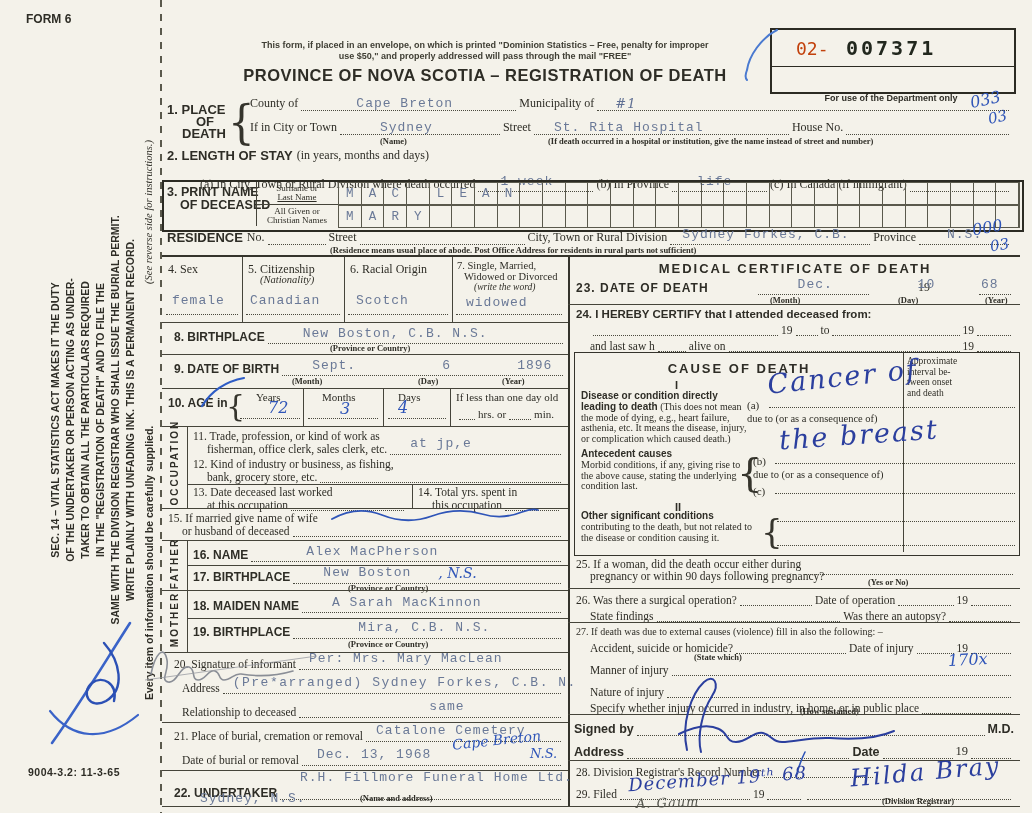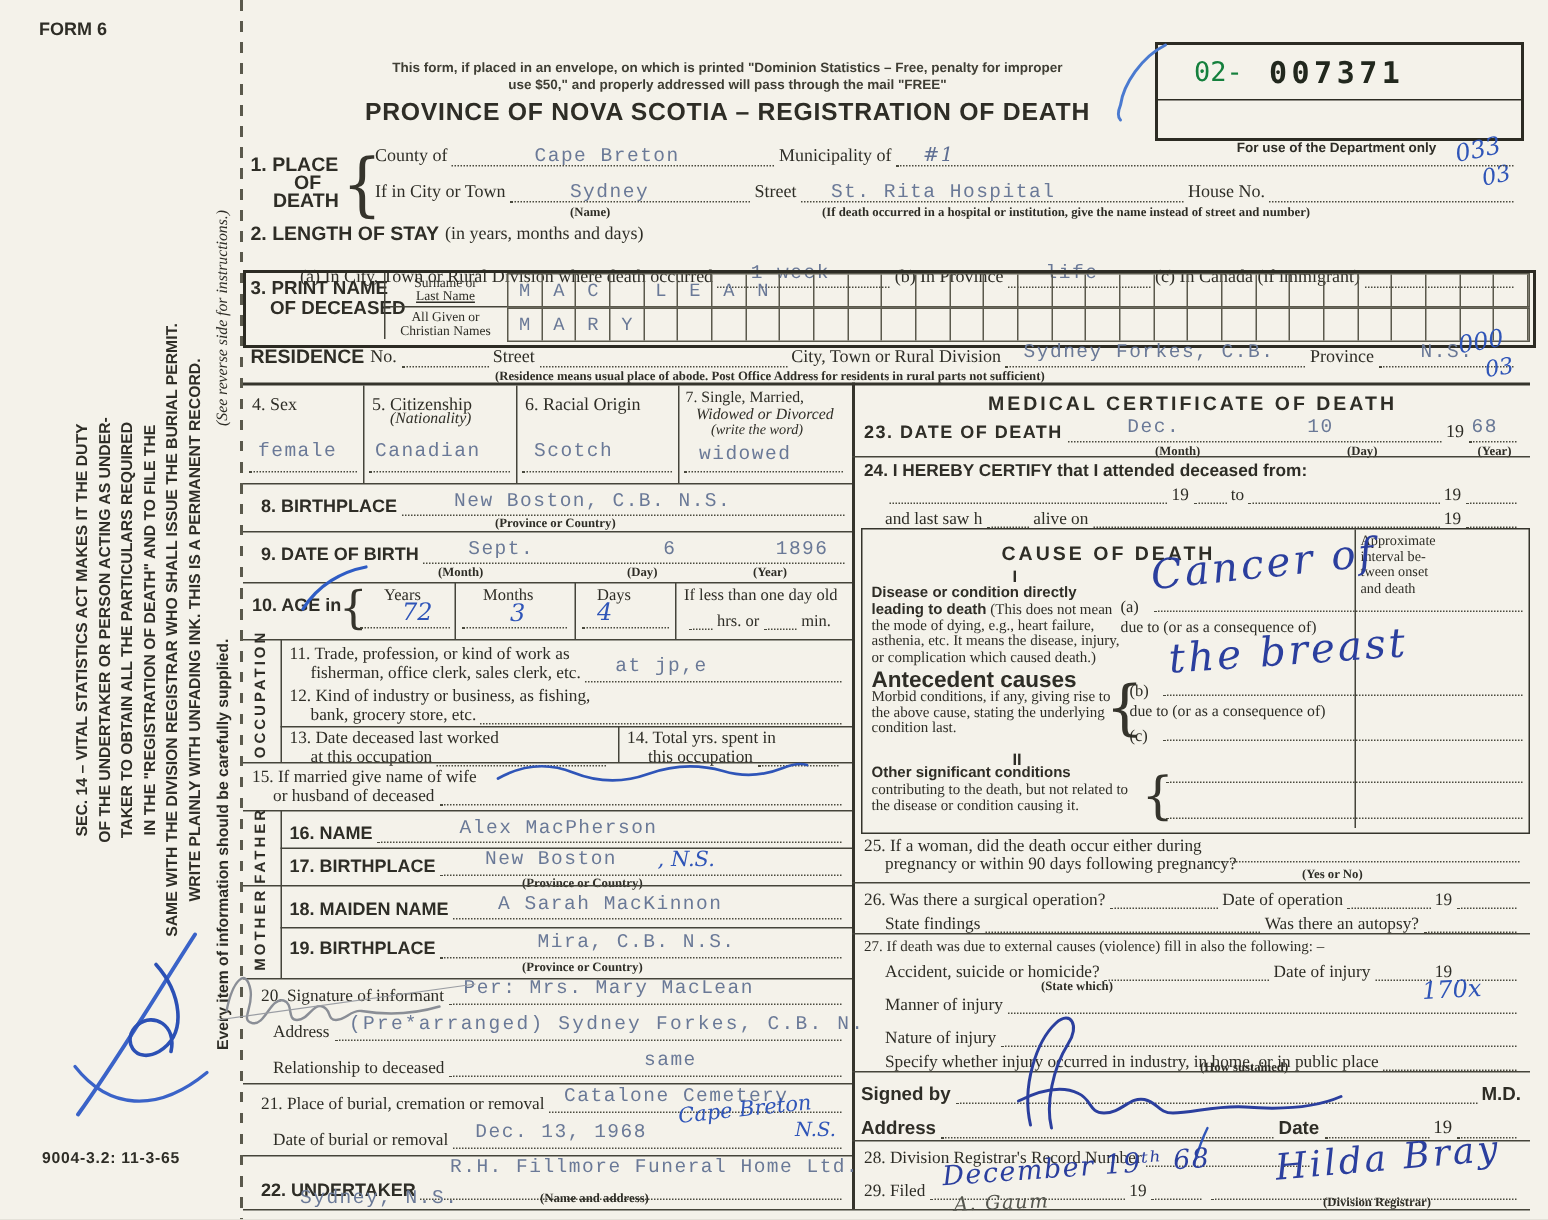--- a/index.html
+++ b/index.html
@@ -60,21 +60,21 @@
   </svg>
 
   <div class="abs" style="left:160px;top:0;width:2px;height:813px;background:repeating-linear-gradient(#5a594c 0 7px,transparent 7px 14px);"></div>
 
   <div class="abs h" style="left:195px;top:40px;width:580px;text-align:center;font-size:9px;color:#3f3e34;">This form, if placed in an envelope, on which is printed "Dominion Statistics – Free, penalty for improper</div>
   <div class="abs h" style="left:195px;top:51px;width:580px;text-align:center;font-size:9px;color:#3f3e34;">use $50," and properly addressed will pass through the mail "FREE"</div>
   <div class="abs h" style="left:195px;top:66px;width:580px;text-align:center;font-size:16.5px;letter-spacing:.5px;">PROVINCE OF NOVA SCOTIA – REGISTRATION OF DEATH</div>
 
   <div class="abs" style="left:770px;top:28px;width:242px;height:62px;border:2px solid #2c2b23;">
     <div style="position:absolute;left:0;top:36px;width:100%;border-top:1px solid #2c2b23;"></div>
-    <span class="abs" style="left:24px;top:8px;font-family:'DejaVu Sans Mono',monospace;font-size:18px;color:#15803d;">02-</span>
+    <span class="abs" style="left:24px;top:8px;font-family:'DejaVu Sans Mono',monospace;font-size:18px;color:#c2410c;">02-</span>
     <span class="abs" style="left:74px;top:6px;font-family:'DejaVu Sans Mono',monospace;font-weight:bold;font-size:20px;letter-spacing:3px;color:#22281e;">007371</span>
   </div>
   <svg width="44" height="56" style="left:737px;top:26px;">
     <path d="M10,44 C12,30 24,12 40,4 M10,44 C8,49 8,52 10,54" stroke="#4a7ad0" stroke-width="2" fill="none" stroke-linecap="round"></path>
   </svg>
   <div class="abs h" style="left:770px;top:93px;width:242px;text-align:center;font-size:9px;">For use of the Department only</div>
 
   <div class="abs hand" style="left:970px;top:90px;font-size:16px;transform:rotate(-12deg);">033</div>
   <div class="abs hand" style="left:988px;top:108px;font-size:15px;transform:rotate(-12deg);">03</div>
 
@@ -238,21 +238,21 @@
   <div class="abs ser" style="left:248px;top:262px;font-size:12px;">5. Citizenship</div>
   <div class="abs ser it" style="left:260px;top:274px;font-size:10.5px;">(Nationality)</div>
   <div class="abs typed" style="left:250px;top:293px;">Canadian</div>
   <div class="abs" style="left:246px;top:314px;width:94px;border-bottom:1.5px dotted #4a4a3e;"></div>
 
   <div class="abs ser" style="left:350px;top:262px;font-size:12px;">6. Racial Origin</div>
   <div class="abs typed" style="left:356px;top:293px;">Scotch</div>
   <div class="abs" style="left:348px;top:314px;width:100px;border-bottom:1.5px dotted #4a4a3e;"></div>
 
   <div class="abs ser" style="left:457px;top:260px;font-size:10.5px;">7. Single, Married,</div>
-  <div class="abs ser" style="left:464px;top:271px;font-size:10.5px;font-style:italic;">Widowed or Divorced</div>
+  <div class="abs ser" style="left:464px;top:271px;font-size:10.5px;">Widowed or Divorced</div>
   <div class="abs ser it" style="left:474px;top:282px;font-size:9.5px;">(write the word)</div>
   <div class="abs typed" style="left:466px;top:295px;">widowed</div>
   <div class="abs" style="left:456px;top:314px;width:106px;border-bottom:1.5px dotted #4a4a3e;"></div>
 
   <div class="line" style="left:174px;top:322px;width:392px;height:22px;">
     <span class="lbl h" style="font-size:12px;">8. BIRTHPLACE</span>
     <span class="dots grow">
       <span class="fill typed" style="left:35px;bottom:2px;">New Boston, C.B. N.S.</span>
     </span>
   </div>
@@ -416,21 +416,21 @@
   <div class="line" style="left:174px;top:782px;width:390px;height:18px;">
     <span class="lbl h" style="font-size:12px;">22. UNDERTAKER</span>
     <span class="dots grow"></span>
   </div>
   <div class="abs typed" style="left:200px;top:791px;">Sydney, N.S.</div>
   <div class="abs n ser" style="left:360px;top:793px;">(Name and address)</div>
   <div class="hrule" style="left:162px;top:806px;width:858px;border-top-width:1.5px;"></div>
 
   <div class="abs h" style="left:570px;top:261px;width:450px;text-align:center;font-size:13px;letter-spacing:2px;">MEDICAL CERTIFICATE OF DEATH</div>
 
-  <div class="line" style="left:576px;top:278px;width:438px;height:17px;">
+  <div class="line" style="left:576px;top:278px;width:438px;height:17px;gap:46px;">
     <span class="lbl h" style="font-size:12px;letter-spacing:1px;">23. DATE OF DEATH</span>
     <span class="dots grow">
       <span class="fill typed" style="left:40px;bottom:2px;">Dec.</span>
       <span class="fill typed" style="left:160px;bottom:2px;">10</span>
     </span>
     <span class="lbl">19</span>
     <span class="dots" style="width:32px;">
       <span class="fill typed" style="left:2px;bottom:2px;">68</span>
     </span>
   </div>
@@ -469,21 +469,21 @@
     </div>
     <div class="abs h" style="left:100px;top:26px;font-size:11px;">I</div>
     <div class="abs" style="left:6px;top:38px;width:168px;font-size:10px;line-height:10.8px;">
       <span class="h" style="font-size:10px;">Disease or condition directly leading to death</span>
       <span class="ser">(This does not mean the mode of dying, e.g., heart failure, asthenia, etc. It means the disease, injury, or complication which caused death.)</span>
     </div>
     <div class="abs ser" style="left:172px;top:46px;font-size:11px;">(a)</div>
     <div class="abs" style="left:194px;top:54px;width:246px;border-bottom:1.5px dotted #4a4a3e;"></div>
     <div class="abs ser" style="left:172px;top:60px;font-size:10.5px;">due to (or as a consequence of)</div>
     <div class="abs" style="left:6px;top:96px;width:170px;font-size:10px;line-height:10.8px;">
-      <div class="h" style="font-size:15px;">Antecedent causes</div>
+      <div class="h" style="font-size:10px;">Antecedent causes</div>
       <span class="ser">Morbid conditions, if any, giving rise to the above cause, stating the underlying condition last.</span>
     </div>
     <div class="abs brace" style="left:162px;top:96px;font-size:40px;">{</div>
     <div class="abs ser" style="left:178px;top:102px;font-size:11px;">(b)</div>
     <div class="abs" style="left:200px;top:110px;width:240px;border-bottom:1.5px dotted #4a4a3e;"></div>
     <div class="abs ser" style="left:178px;top:116px;font-size:10.5px;">due to (or as a consequence of)</div>
     <div class="abs ser" style="left:178px;top:132px;font-size:11px;">(c)</div>
     <div class="abs" style="left:200px;top:140px;width:240px;border-bottom:1.5px dotted #4a4a3e;"></div>
     <div class="abs h" style="left:100px;top:148px;font-size:11px;">II</div>
     <div class="abs" style="left:6px;top:158px;width:178px;font-size:10px;line-height:10.8px;">

